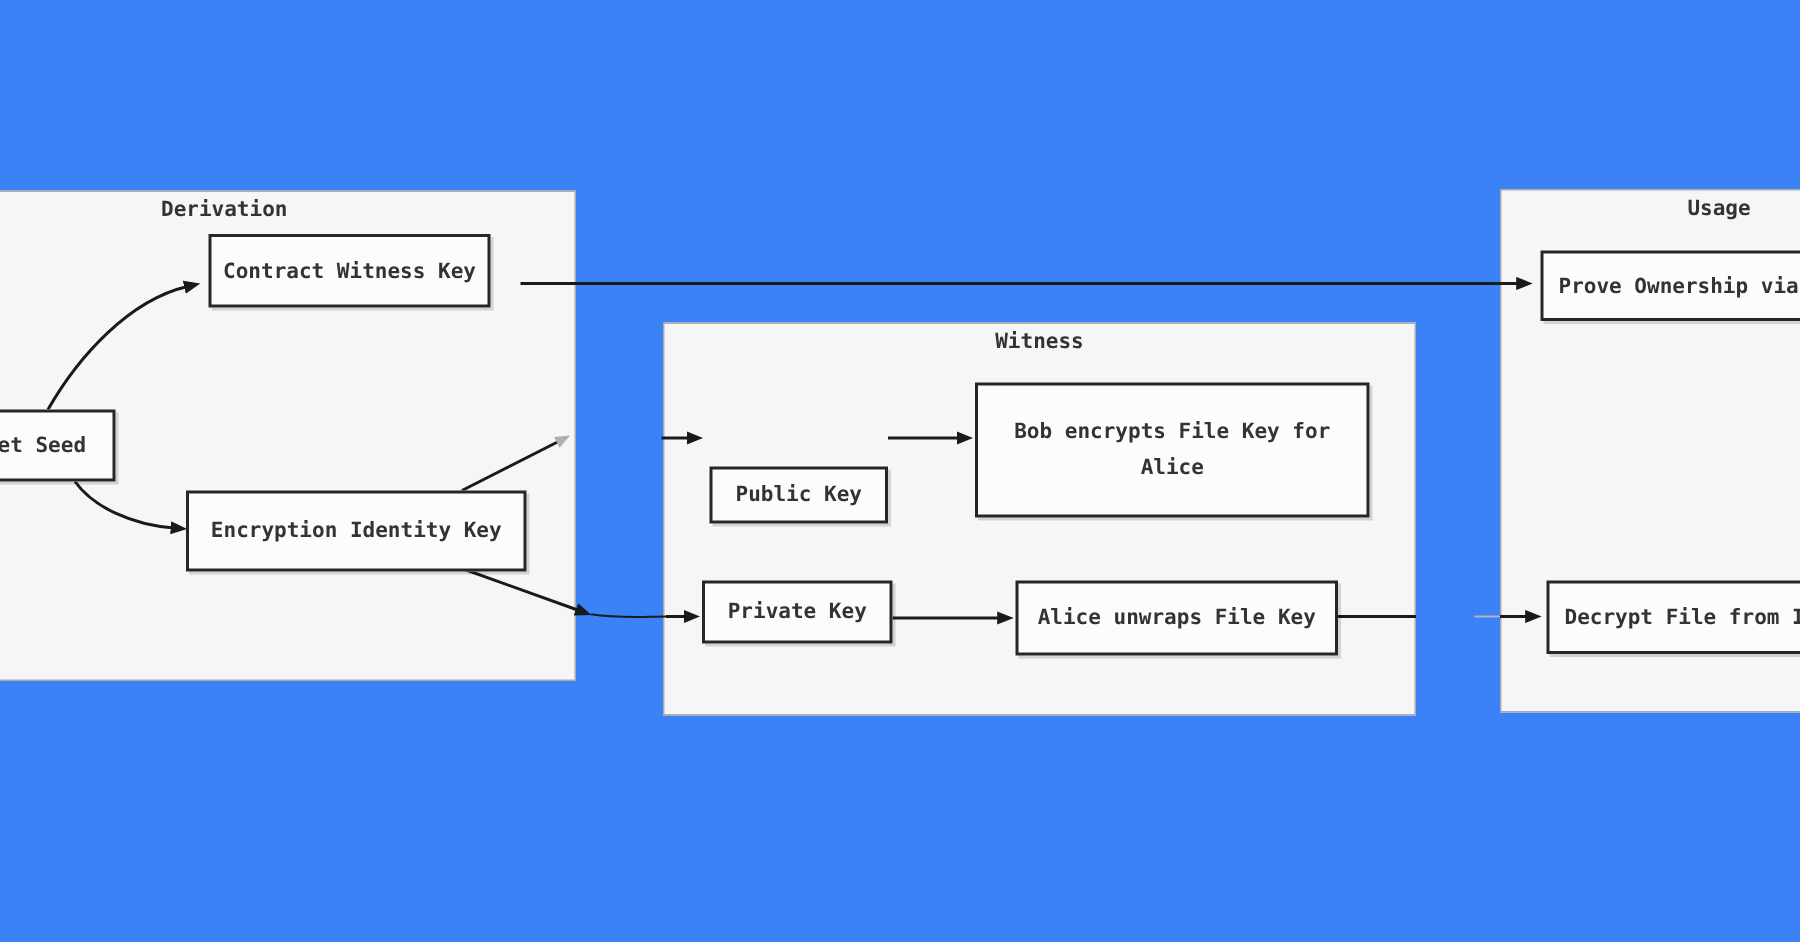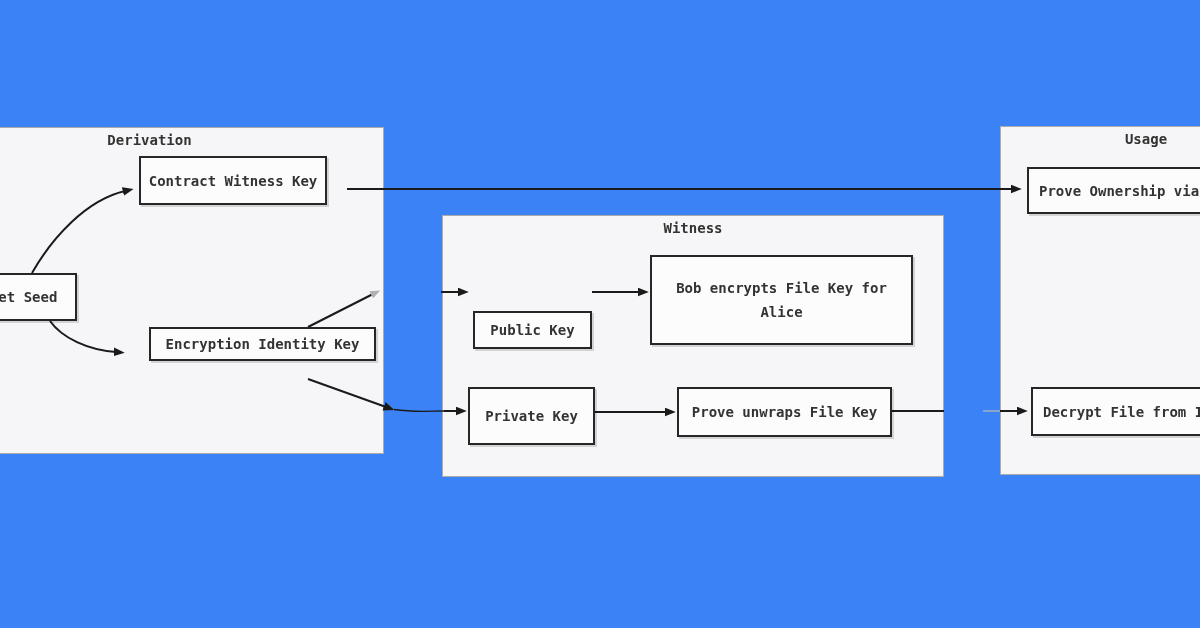--- a/index.html
+++ b/index.html
@@ -53,24 +53,24 @@
     text-align:left;
     padding-left:10px;
   }
   
   #grp-derivation{left:-85px;top:127px;width:467px;height:325px;}
   #grp-sharing{left:442px;top:215px;width:500px;height:260px;}
   #grp-usage{left:1000px;top:126px;width:290px;height:347px;}
 
   #n-wallet-seed{left:-55px;top:273px;width:132px;height:48px;}
   #n-contract-witness{left:139px;top:156px;width:188px;height:49px;}
-  #n-encryption-identity{left:149px;top:327px;width:227px;height:34px;}
+  #n-encryption-identity{left:124px;top:327px;width:227px;height:54px;}
   #n-public-key{left:473px;top:267px;width:119px;height:38px;margin-top:44px;}
   #n-bob-encrypts{left:650px;top:255px;width:263px;height:90px;}
-  #n-private-key{left:468px;top:387px;width:127px;height:58px;}
+  #n-private-key{left:468px;top:387px;width:127px;height:42px;}
   #n-alice-unwraps{left:677px;top:387px;width:215px;height:50px;}
   #n-prove-ownership{left:1027px;top:167px;width:253px;height:47px;}
   #n-decrypt-file{left:1031px;top:387px;width:249px;height:49px;}
 </style>
 </head>
 <body>
 
 <div class="canvas">
 
   <div class="group" id="grp-derivation">
@@ -114,19 +114,19 @@
   <div class="node" id="n-contract-witness">Contract Witness Key</div>
 
   <div class="node" id="n-encryption-identity">Encryption Identity Key</div>
 
   <div class="node" id="n-public-key">Public Key</div>
 
   <div class="node wrap" id="n-bob-encrypts">Bob encrypts File Key for Alice</div>
 
   <div class="node" id="n-private-key">Private Key</div>
 
-  <div class="node" id="n-alice-unwraps">Prove unwraps File Key</div>
+  <div class="node" id="n-alice-unwraps">Alice unwraps File Key</div>
 
   <div class="node left-align" id="n-prove-ownership">Prove Ownership via</div>
 
   <div class="node left-align" id="n-decrypt-file">Decrypt File from I</div>
 
 </div>
 
 </body></html>

